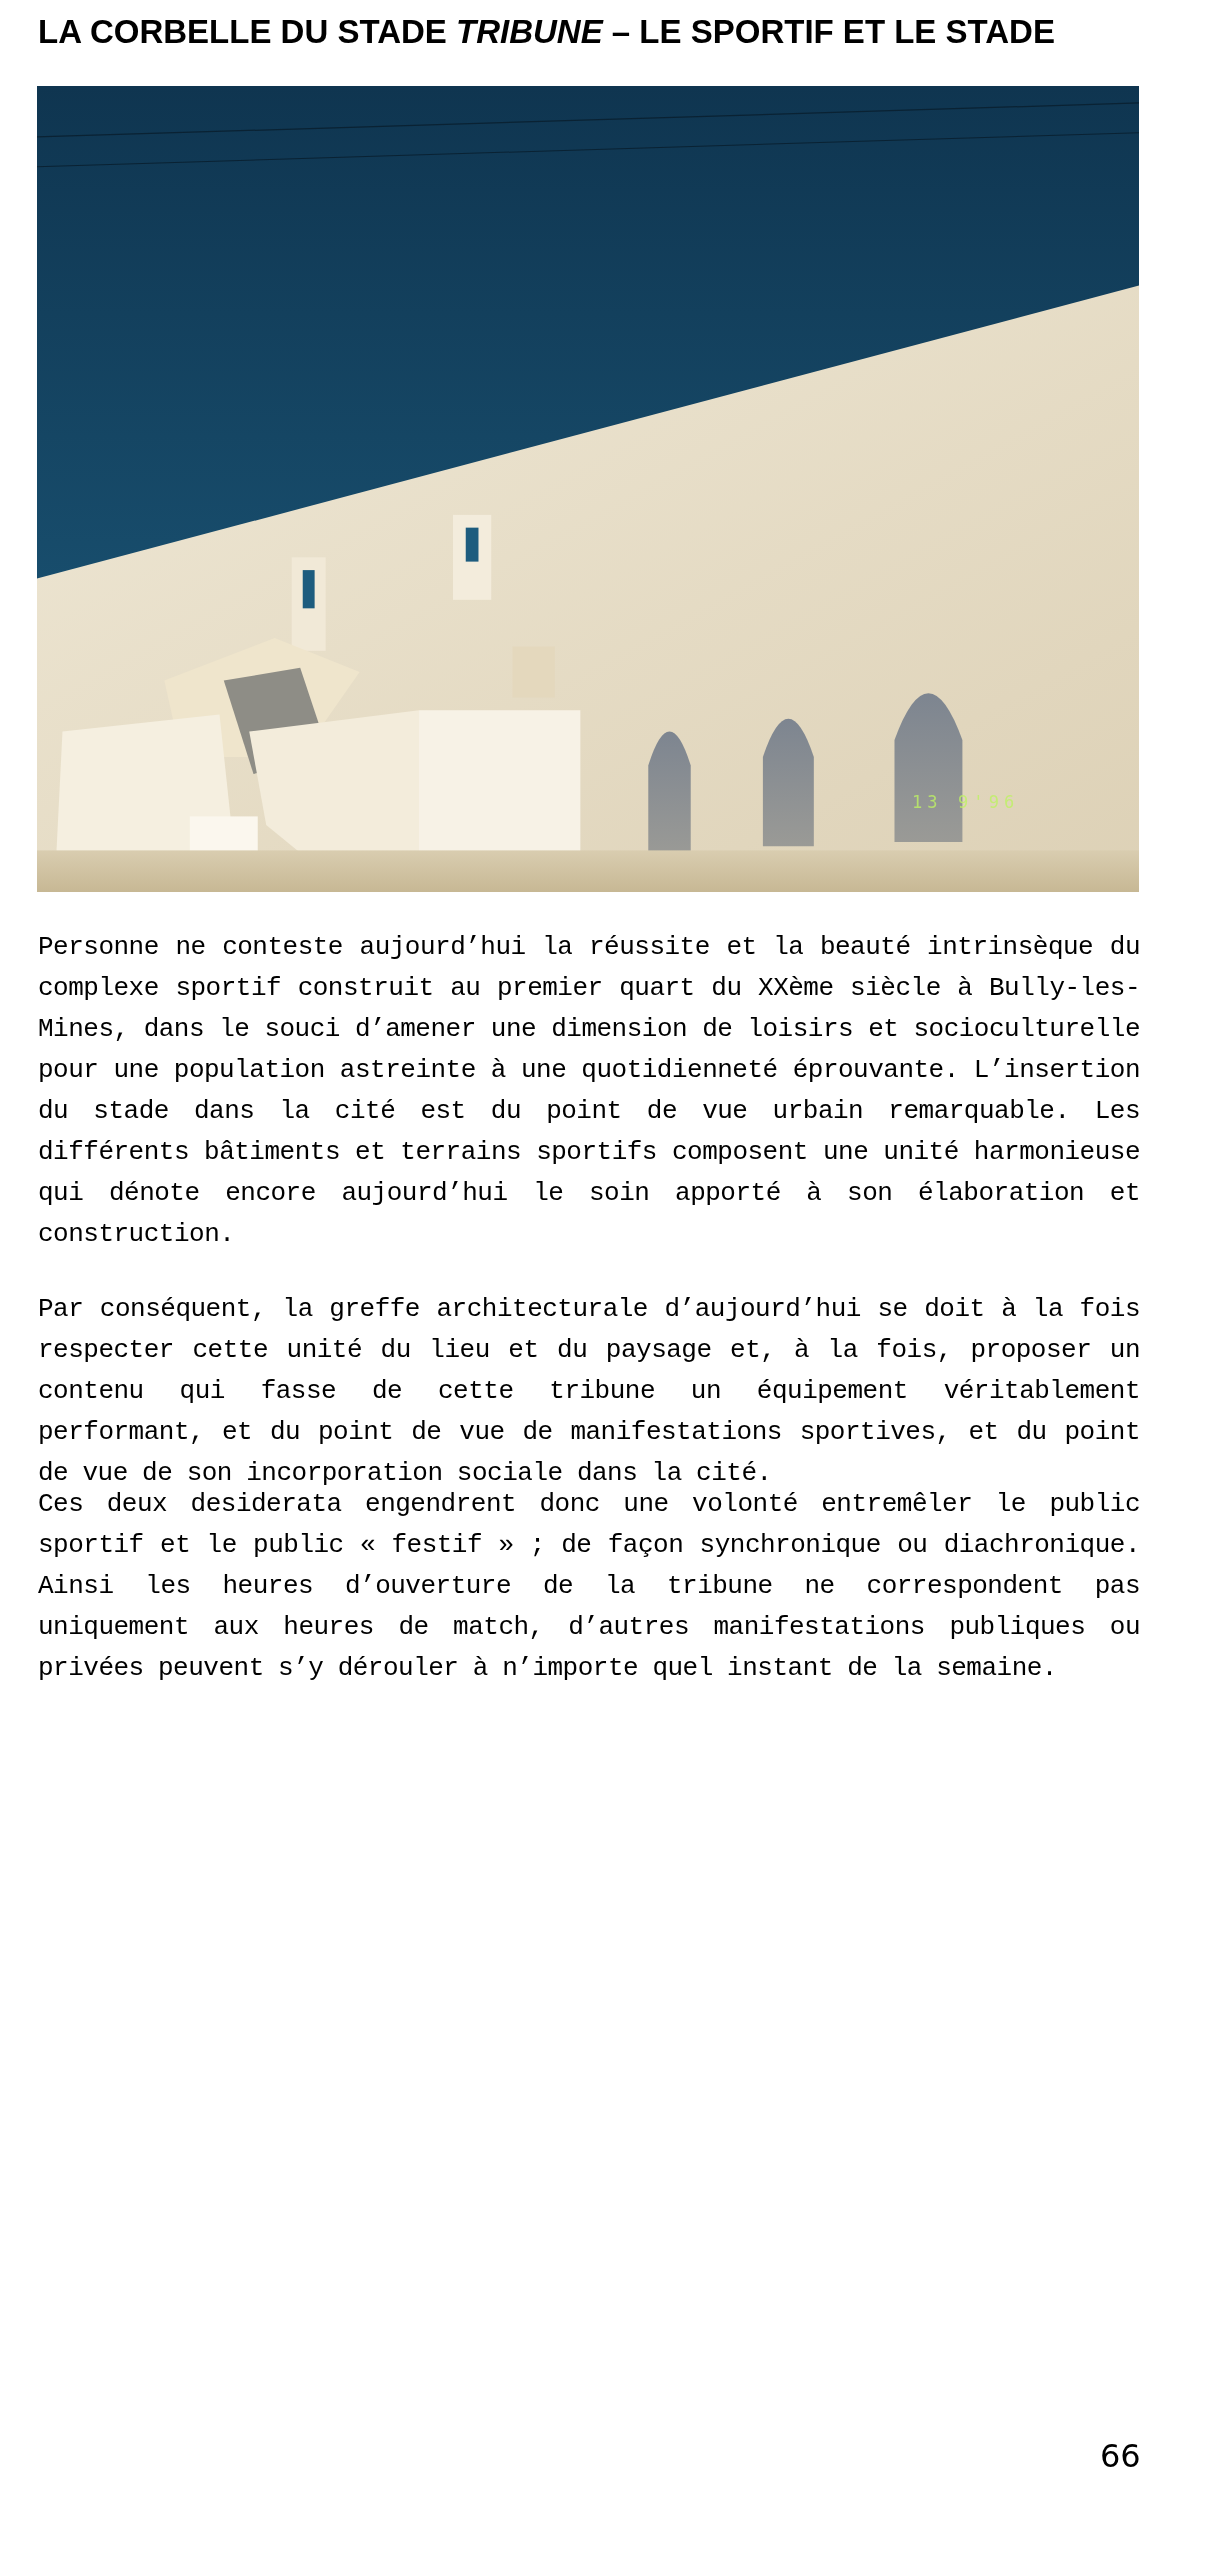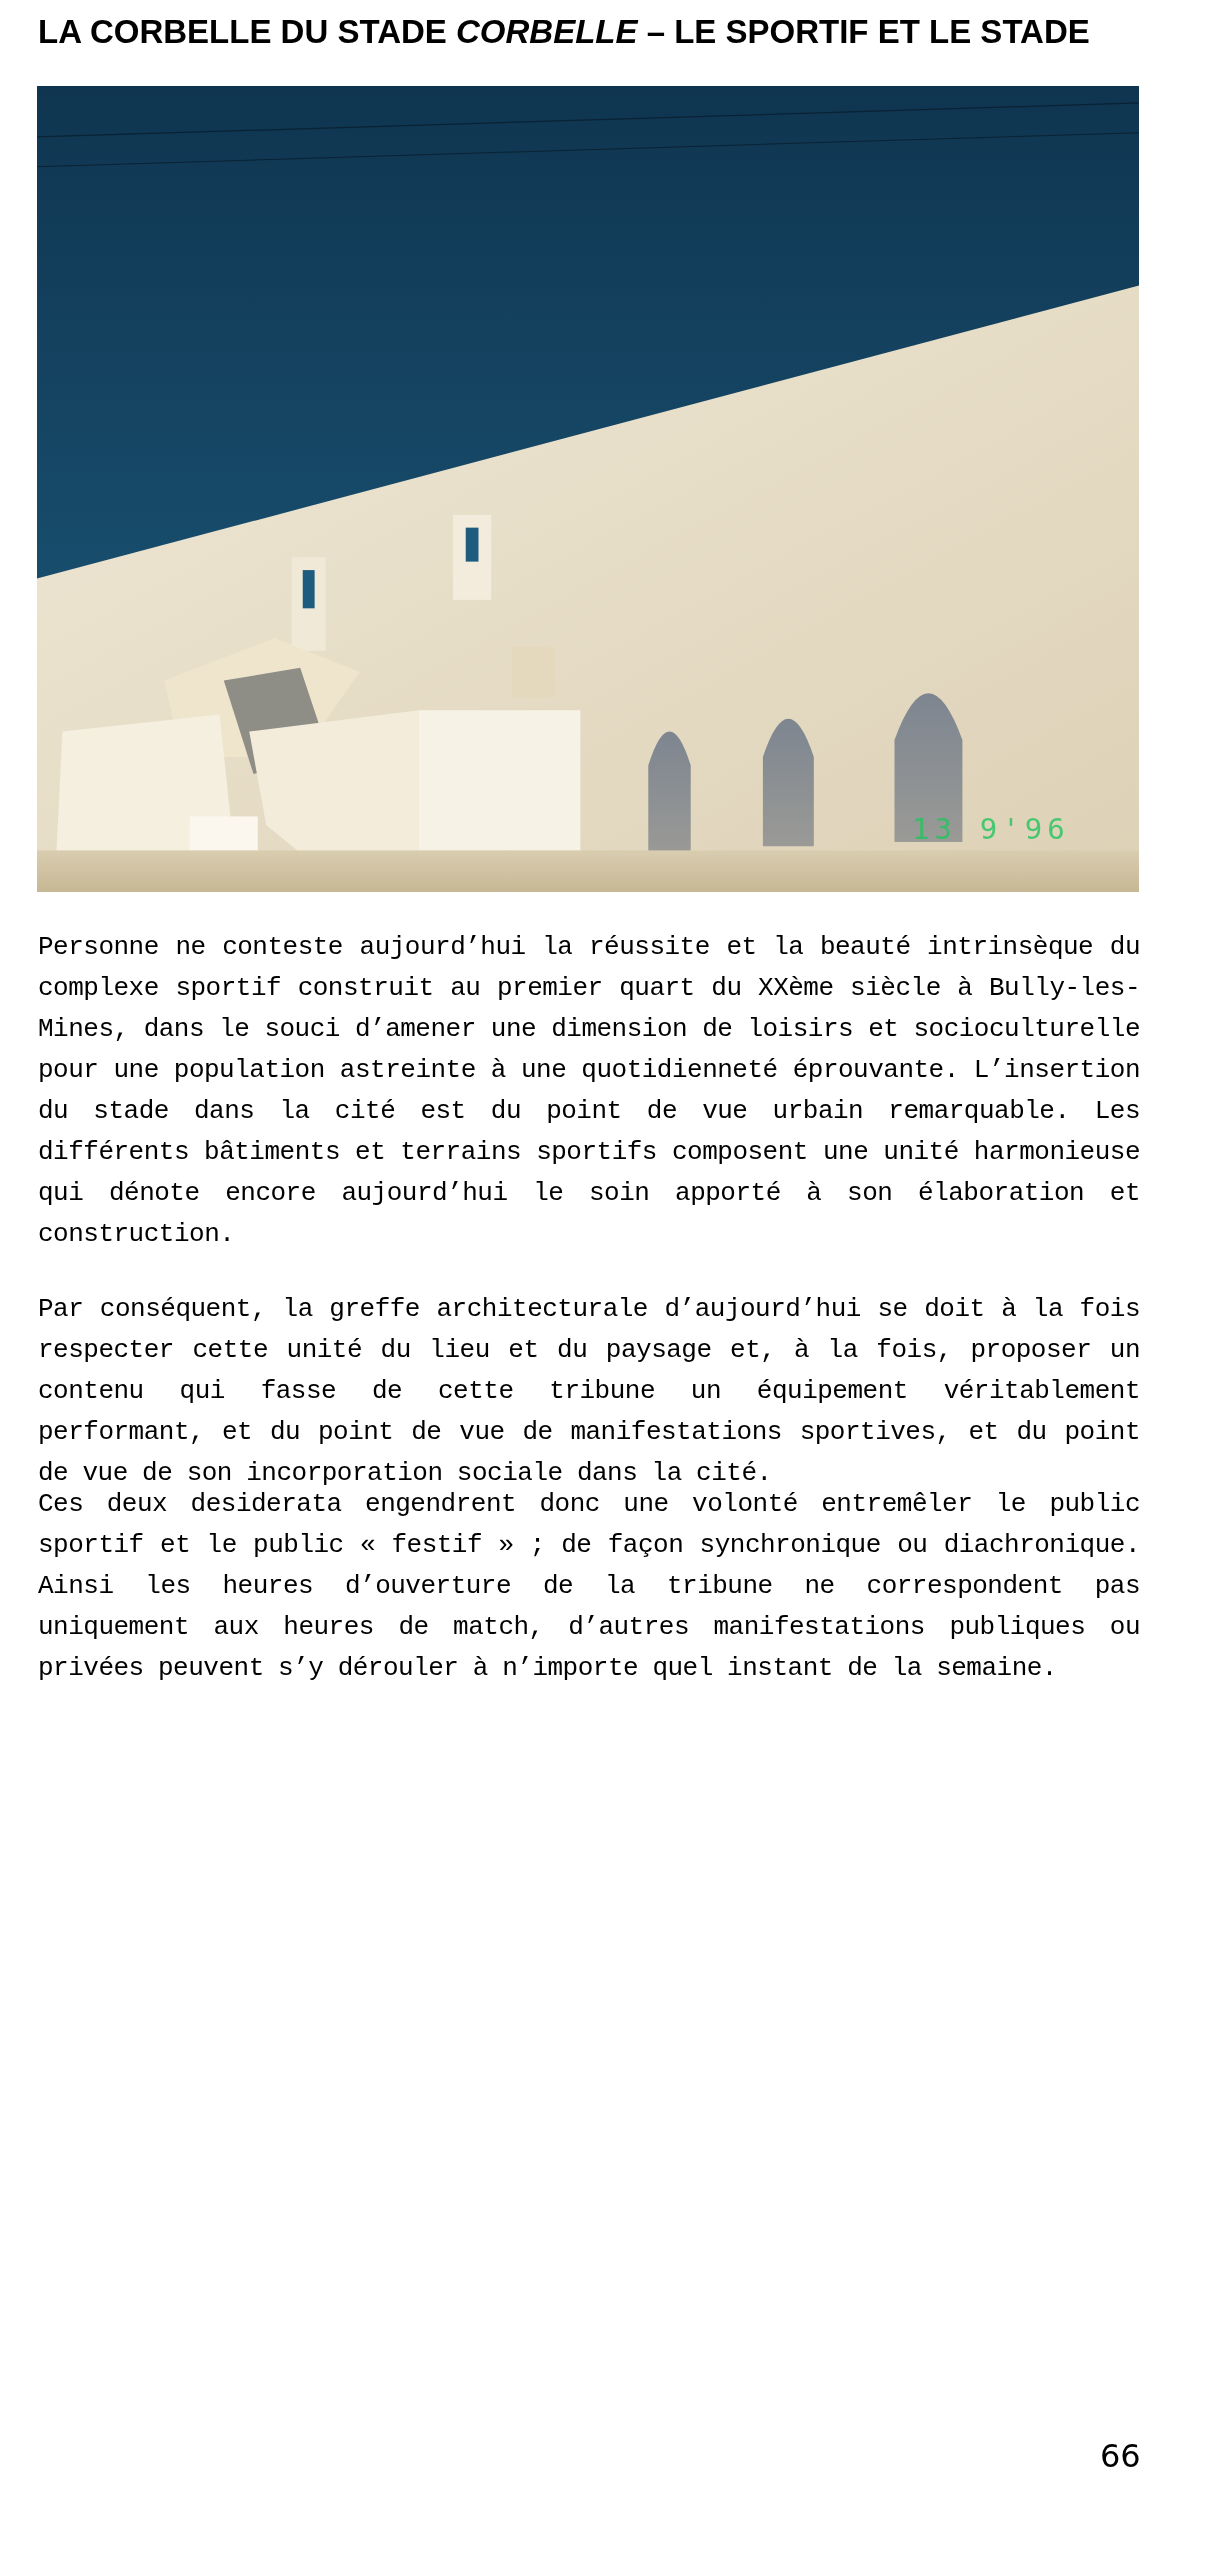--- a/index.html
+++ b/index.html
@@ -36,25 +36,25 @@
       top: 86px;
       width: 1102px;
       height: 806px;
       overflow: hidden;
       background: #15425e;
     }
     .photo svg { display: block; width: 100%; height: 100%; }
     .date-stamp {
       position: absolute;
       left: 875px;
-      top: 726px;
+      top: 706px;
       font-family: "DejaVu Sans Mono", monospace;
-      font-size: 29px;
+      font-size: 17px;
       letter-spacing: 5.1px;
-      color: #22c55e;
+      color: #bef264;
       opacity: 0.8;
     }
 
     .body-text {
       position: absolute;
       left: 38px;
       width: 1102px;
       margin: 0;
       font-family: Liberation Mono, monospace;
       font-size: 26px;
@@ -73,21 +73,21 @@
       left: 1100px;
       top: 2438px;
       font-family: "DejaVu Sans", sans-serif;
       font-size: 32px;
       line-height: 37px;
     }
   </style>
 </head>
 <body>
 
-<h1 class="page-title"><span>LA CORBELLE DU STADE </span><em>CORBELLE</em><span> – LE SPORTIF ET LE STADE</span></h1>
+<h1 class="page-title"><span>LA CORBELLE DU STADE </span><em>TRIBUNE</em><span> – LE SPORTIF ET LE STADE</span></h1>
 
 <div class="photo" role="img" aria-label="Photograph of a white architectural model of the Corbelle stadium stand, with arched openings against a deep blue sky">
   <svg viewBox="0 0 1298 949" preserveAspectRatio="none">
     <defs>
       <linearGradient id="skyGrad" x1="0" y1="0" x2="0" y2="1">
         <stop offset="0" stop-color="#0f3550"></stop>
         <stop offset="1" stop-color="#1d5c7e"></stop>
       </linearGradient>
       <linearGradient id="wallGrad" x1="0" y1="0" x2="1" y2="1">
         <stop offset="0" stop-color="#efe8d6"></stop>

